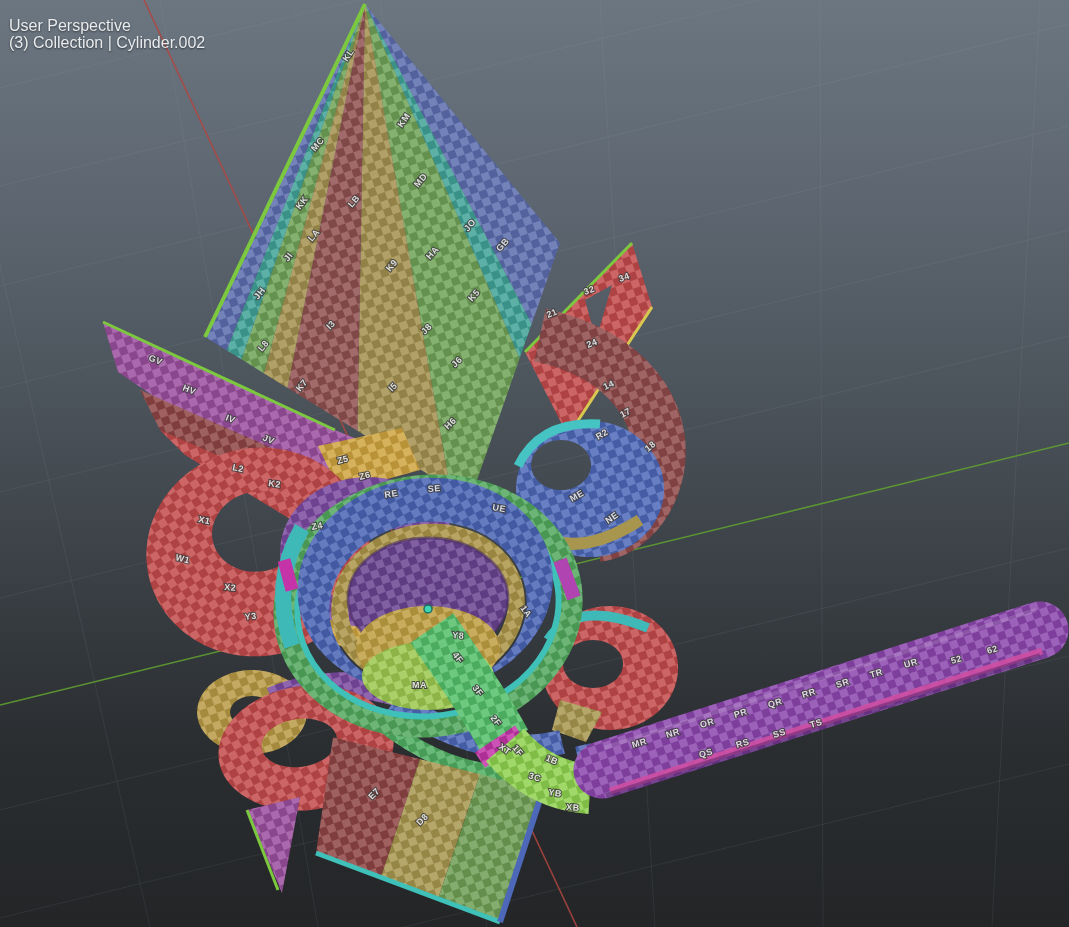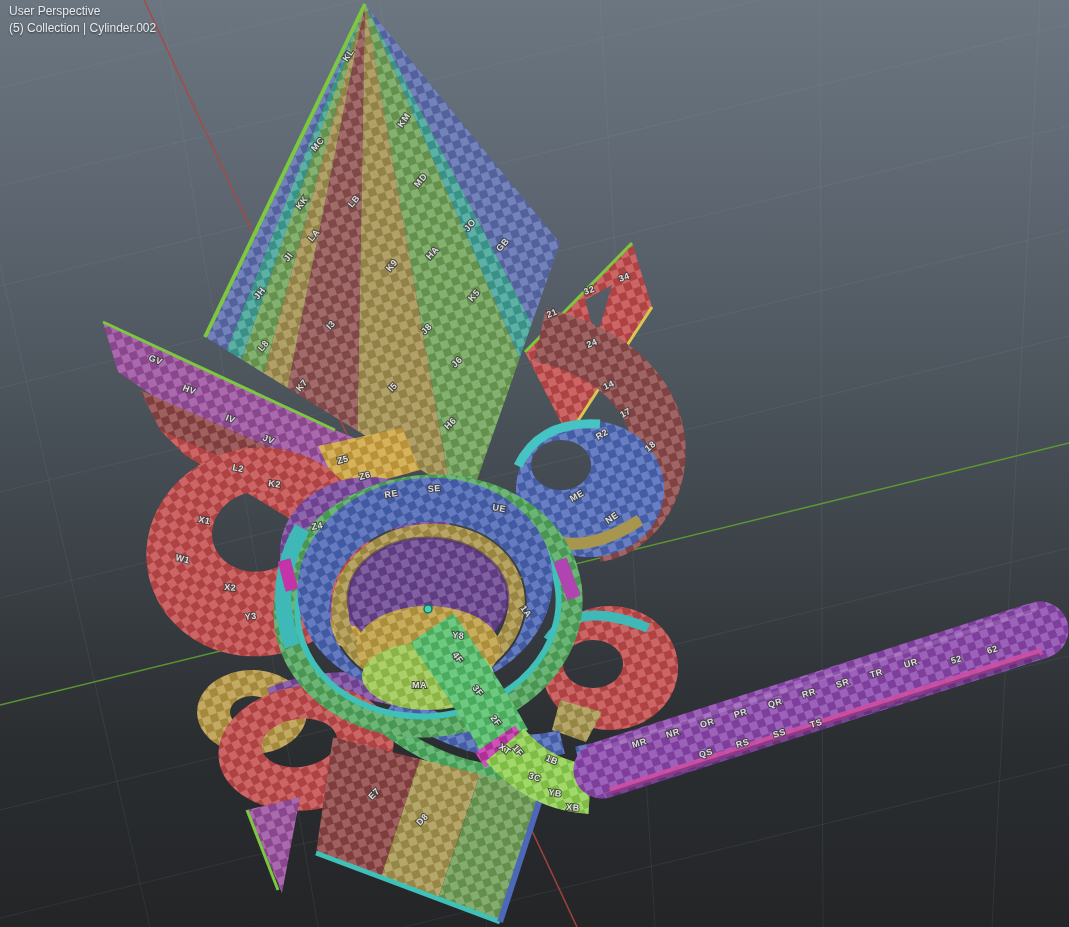--- a/index.html
+++ b/index.html
@@ -3,39 +3,39 @@
 <meta charset="utf-8">
 <style>
   html,body{margin:0;padding:0;background:#000;}
   .viewport{
     position:relative;width:1069px;height:927px;overflow:hidden;
     background:linear-gradient(180deg,#6b7681 0%,#5d6670 22%,#4c545c 42%,#3a4045 62%,#2b2e31 80%,#232527 100%);
     font-family:"Liberation Sans", sans-serif;
   }
   .viewport svg{position:absolute;inset:0;display:block;}
   .hud{
-    position:absolute;top:3px;left:9px;z-index:5;
-    color:#e9ecee;font-size:12px;line-height:17px;
+    position:absolute;top:17px;left:9px;z-index:5;
+    color:#e9ecee;font-size:16px;line-height:17px;
     text-shadow:0 1px 2px rgba(0,0,0,.55);
     pointer-events:none;white-space:nowrap;
   }
   .uvlbl{
     font:bold 9px "Liberation Sans", sans-serif;
     fill:#ececec;stroke:#3c3c3c;stroke-width:2px;
     paint-order:stroke;opacity:.88;letter-spacing:.5px;
   }
 </style>
 </head>
 <body>
 
 <div class="viewport">
 
   <div class="hud">
     <div>User Perspective</div>
-    <div>(5) Collection | Cylinder.002</div>
+    <div>(3) Collection | Cylinder.002</div>
   </div>
 
   <svg viewBox="0 0 1069 927" width="1069" height="927">
     <defs>
       <pattern id="chk" width="16" height="16" patternUnits="userSpaceOnUse" patternTransform="rotate(-20)">
         <rect width="8" height="8" fill="#ffffff" opacity="0.15"></rect>
         <rect x="8" y="8" width="8" height="8" fill="#ffffff" opacity="0.15"></rect>
         <rect x="8" width="8" height="8" fill="#000000" opacity="0.10"></rect>
         <rect y="8" width="8" height="8" fill="#000000" opacity="0.10"></rect>
       </pattern>

